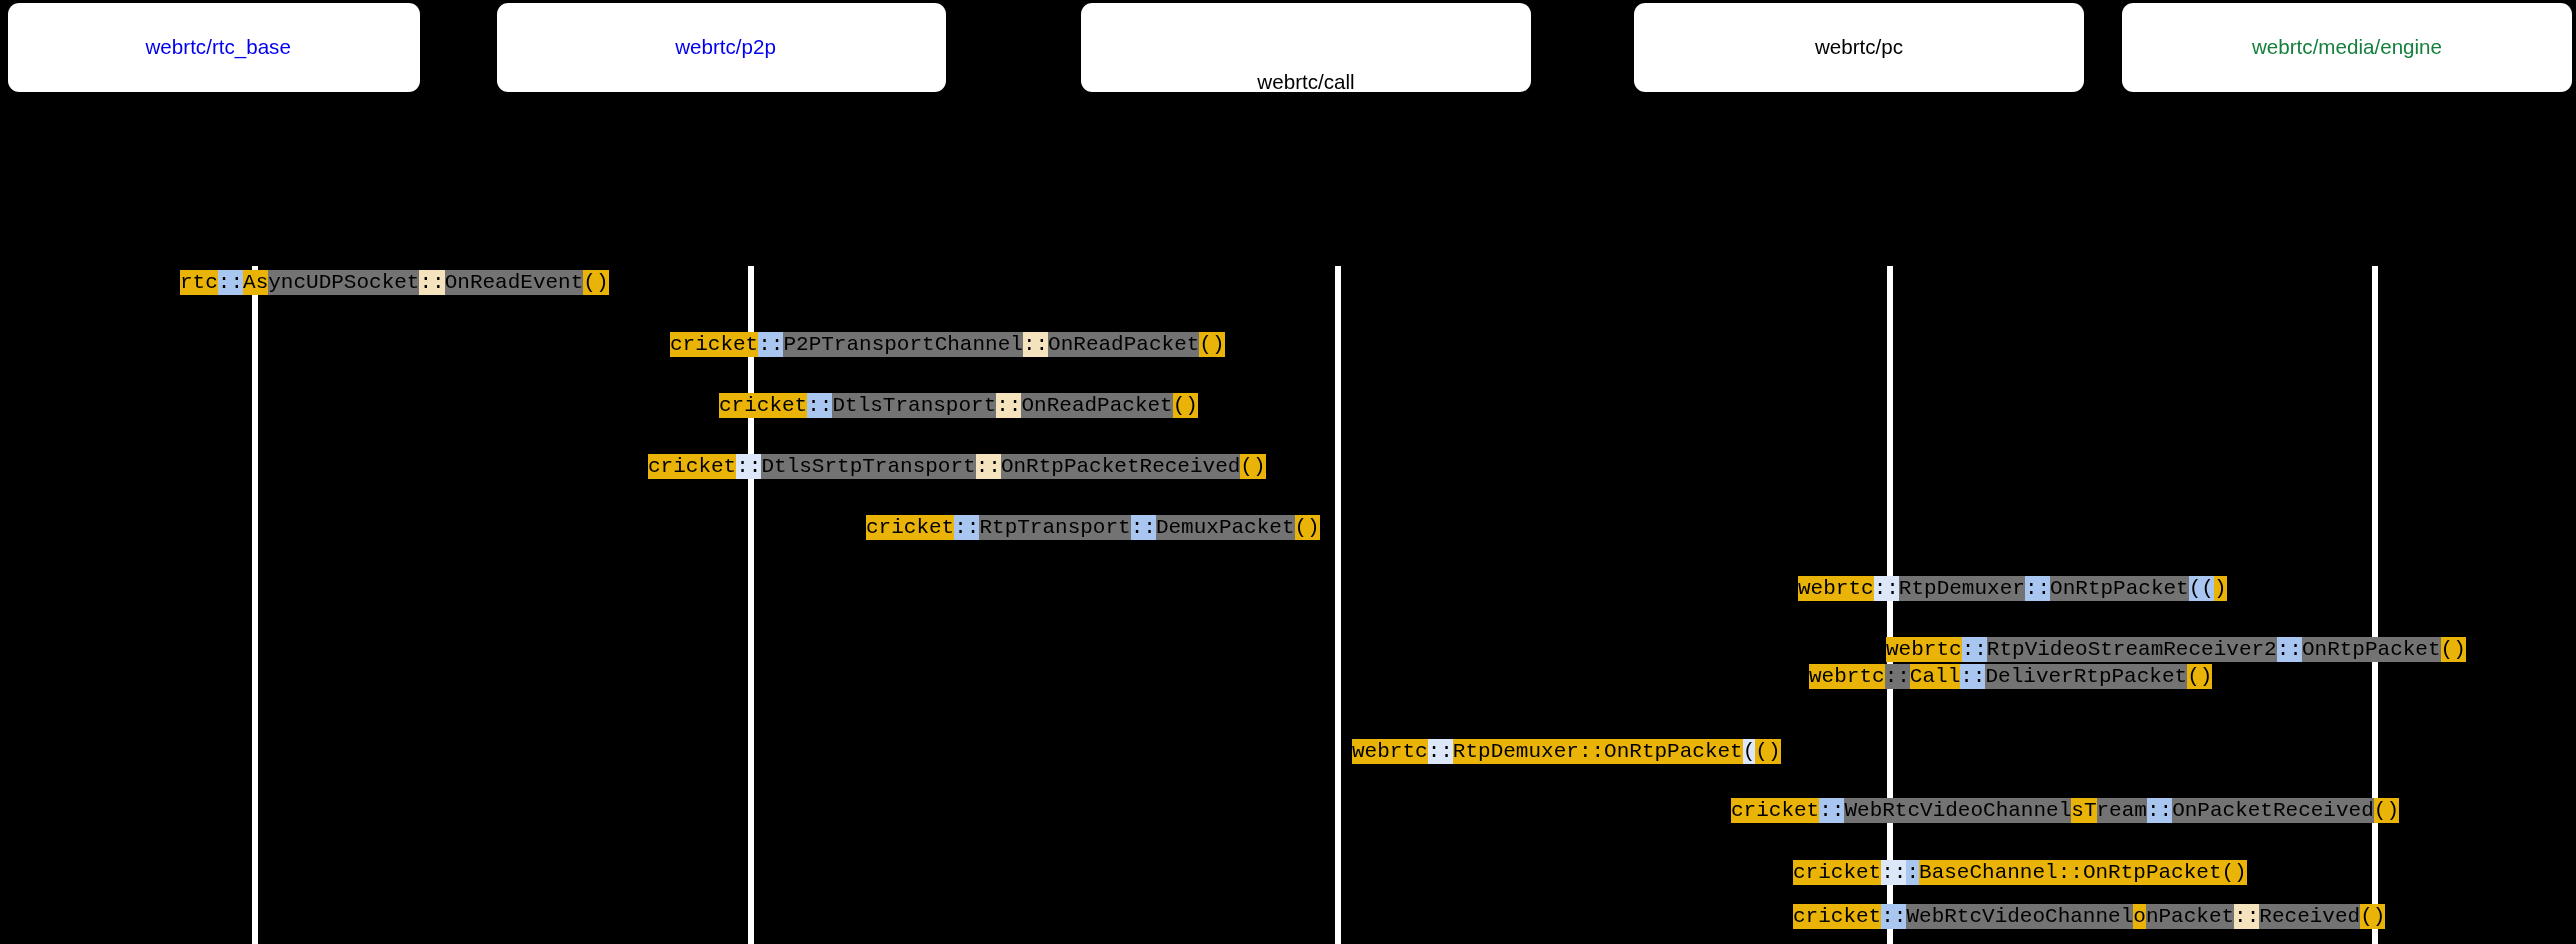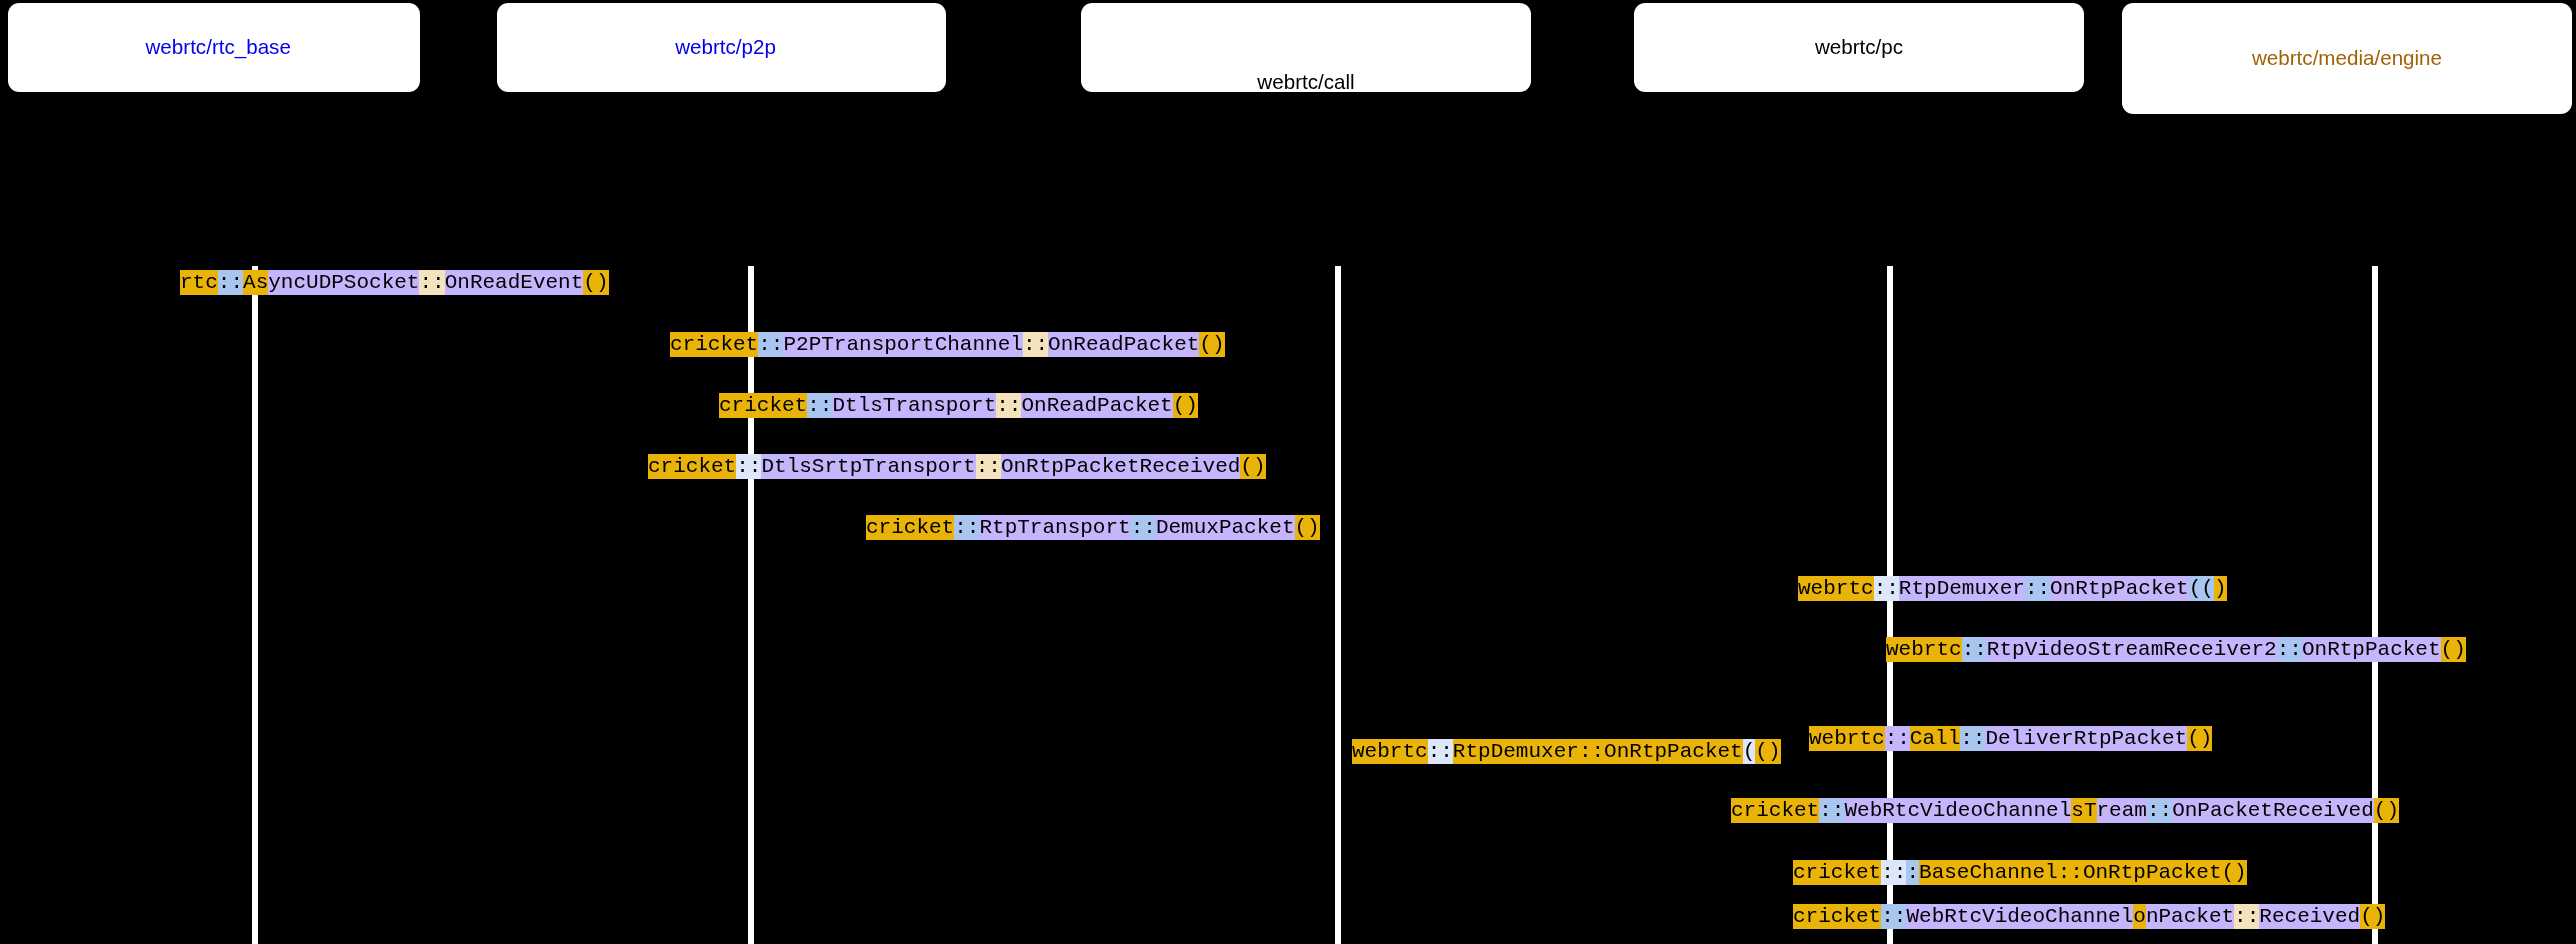--- a/index.html
+++ b/index.html
@@ -42,21 +42,21 @@
     color:#000000;
     background:transparent;
   }
   
   .msg span{
     display:inline-block;
     height:25px;
     line-height:25px;
     vertical-align:top;
   }
-  .t-none{background:#c4b5fd;color:#000000;}   
+  .t-none{background:#737373;color:#000000;}   
   .t-plain{background:#eab308;color:#000000;}  
   .t-blue{background:#a8c6f0;color:#000000;}   
   .t-blue-lite{background:#dce8fa;color:#000000;}
   .t-tan{background:#f5e3bd;color:#000000;}
 </style>
 </head>
 <body>
 
 <div id="root">
 
@@ -66,42 +66,42 @@
       </div>
       <div class="participant link" style="left: 497px; top: 3.1px; width: 449px; height: 89px; color: rgb(0, 0, 238);">
         <span>webrtc/p2p</span>
       </div>
       <div class="participant" style="left: 1081px; top: 3.1px; width: 450px; height: 89px; color: rgb(0, 0, 0); align-items: flex-end;">
         <span>webrtc/call</span>
       </div>
       <div class="participant" style="left: 1634px; top: 3.1px; width: 450px; height: 89px; color: rgb(0, 0, 0);">
         <span>webrtc/pc</span>
       </div>
-      <div class="participant" style="left: 2122px; top: 3.1px; width: 450px; height: 111px; color: #a16207;">
+      <div class="participant" style="left: 2122px; top: 3.1px; width: 450px; height: 89px; color: #15803d;">
         <span>webrtc/media/engine</span>
       </div>
     </div>
 
   <div id="lifelines">
       <div class="lifeline" style="left: 252px; top: 266px; height: 679px;"></div>
       <div class="lifeline" style="left: 748px; top: 266px; height: 679px;"></div>
       <div class="lifeline" style="left: 1335px; top: 266px; height: 679px;"></div>
       <div class="lifeline" style="left: 1887px; top: 266px; height: 679px;"></div>
       <div class="lifeline" style="left: 2372px; top: 266px; height: 679px;"></div>
     </div>
 
   <div id="messages">
       <div class="msg" title="rtc::AsyncUDPSocket::OnReadEvent()" style="left: 180px; top: 270px;"><span class="t-plain">rtc</span><span class="t-blue">::</span><span class="t-plain">As</span><span class="t-none">yncUDPSocket</span><span class="t-tan">::</span><span class="t-none">OnReadEvent</span><span class="t-plain">()</span></div>
       <div class="msg" title="cricket::P2PTransportChannel::OnReadPacket()" style="left: 670px; top: 332px;"><span class="t-plain">cricket</span><span class="t-blue">::</span><span class="t-none">P2PTransportChannel</span><span class="t-tan">::</span><span class="t-none">OnReadPacket</span><span class="t-plain">()</span></div>
       <div class="msg" title="cricket::DtlsTransport::OnReadPacket()" style="left: 719px; top: 393px;"><span class="t-plain">cricket</span><span class="t-blue">::</span><span class="t-none">DtlsTransport</span><span class="t-tan">::</span><span class="t-none">OnReadPacket</span><span class="t-plain">()</span></div>
       <div class="msg" title="cricket::DtlsSrtpTransport::OnRtpPacketReceived()" style="left: 648px; top: 454px;"><span class="t-plain">cricket</span><span class="t-blue-lite">::</span><span class="t-none">DtlsSrtpTransport</span><span class="t-tan">::</span><span class="t-none">OnRtpPacketReceived</span><span class="t-plain">()</span></div>
       <div class="msg" title="cricket::RtpTransport::DemuxPacket()" style="left: 866px; top: 515px;"><span class="t-plain">cricket</span><span class="t-blue">::</span><span class="t-none">RtpTransport</span><span class="t-blue">::</span><span class="t-none">DemuxPacket</span><span class="t-plain">()</span></div>
       <div class="msg" title="webrtc::RtpDemuxer::OnRtpPacket(()" style="left: 1798px; top: 576px;"><span class="t-plain">webrtc</span><span class="t-blue-lite">::</span><span class="t-none">RtpDemuxer</span><span class="t-blue">::</span><span class="t-none">OnRtpPacket</span><span class="t-blue">((</span><span class="t-plain">)</span></div>
       <div class="msg" title="webrtc::RtpVideoStreamReceiver2::OnRtpPacket()" style="left: 1839px; top: 637px; margin-left: 47px;"><span class="t-plain">webrtc</span><span class="t-blue">::</span><span class="t-none">RtpVideoStreamReceiver2</span><span class="t-blue">::</span><span class="t-none">OnRtpPacket</span><span class="t-plain">()</span></div>
-      <div class="msg" title="webrtc::Call::DeliverRtpPacket()" style="left: 1809px; top: 726px; font-family: Liberation Mono, monospace;"><span class="t-plain">webrtc</span><span class="t-none">::</span><span class="t-plain">Call</span><span class="t-blue">::</span><span class="t-none">DeliverRtpPacket</span><span class="t-plain">()</span></div>
+      <div class="msg" title="webrtc::Call::DeliverRtpPacket()" style="left: 1809px; top: 664px; font-family: Liberation Mono, monospace;"><span class="t-plain">webrtc</span><span class="t-none">::</span><span class="t-plain">Call</span><span class="t-blue">::</span><span class="t-none">DeliverRtpPacket</span><span class="t-plain">()</span></div>
       <div class="msg" title="webrtc::RtpDemuxer::OnRtpPacket(()" style="left: 1352px; top: 739px;"><span class="t-plain">webrtc</span><span class="t-blue-lite">::</span><span class="t-plain">RtpDemuxer</span><span class="t-plain">::</span><span class="t-plain">OnRtpPacket</span><span class="t-blue-lite">(</span><span class="t-plain">()</span></div>
       <div class="msg" title="cricket::WebRtcVideoChannel::OnPacketReceived()" style="left: 1731px; top: 798px;"><span class="t-plain">cricket</span><span class="t-blue">::</span><span class="t-none">WebRtcVideoChannel</span><span class="t-plain">sT</span><span class="t-none">ream</span><span class="t-blue">::</span><span class="t-none">OnPacketReceived</span><span class="t-plain">()</span></div>
       <div class="msg" title="cricket::BaseChannel::OnRtpPacket()" style="left: 1793px; top: 860px; text-align: right;"><span class="t-plain">cricket</span><span class="t-blue-lite">::</span><span class="t-blue">:</span><span class="t-plain">BaseChannel</span><span class="t-plain">::</span><span class="t-plain">OnRtpPacket</span><span class="t-plain">()</span></div>
       <div class="msg" title="cricket::WebRtcVideoChannel::OnPacketReceived()" style="left: 1793px; top: 904px;"><span class="t-plain">cricket</span><span class="t-blue">::</span><span class="t-none">WebRtcVideoChannel</span><span class="t-plain">o</span><span class="t-none">nPacket</span><span class="t-tan">::</span><span class="t-none">Received</span><span class="t-plain">()</span></div>
     </div>
 
 </div>
 
 
 </body></html>

